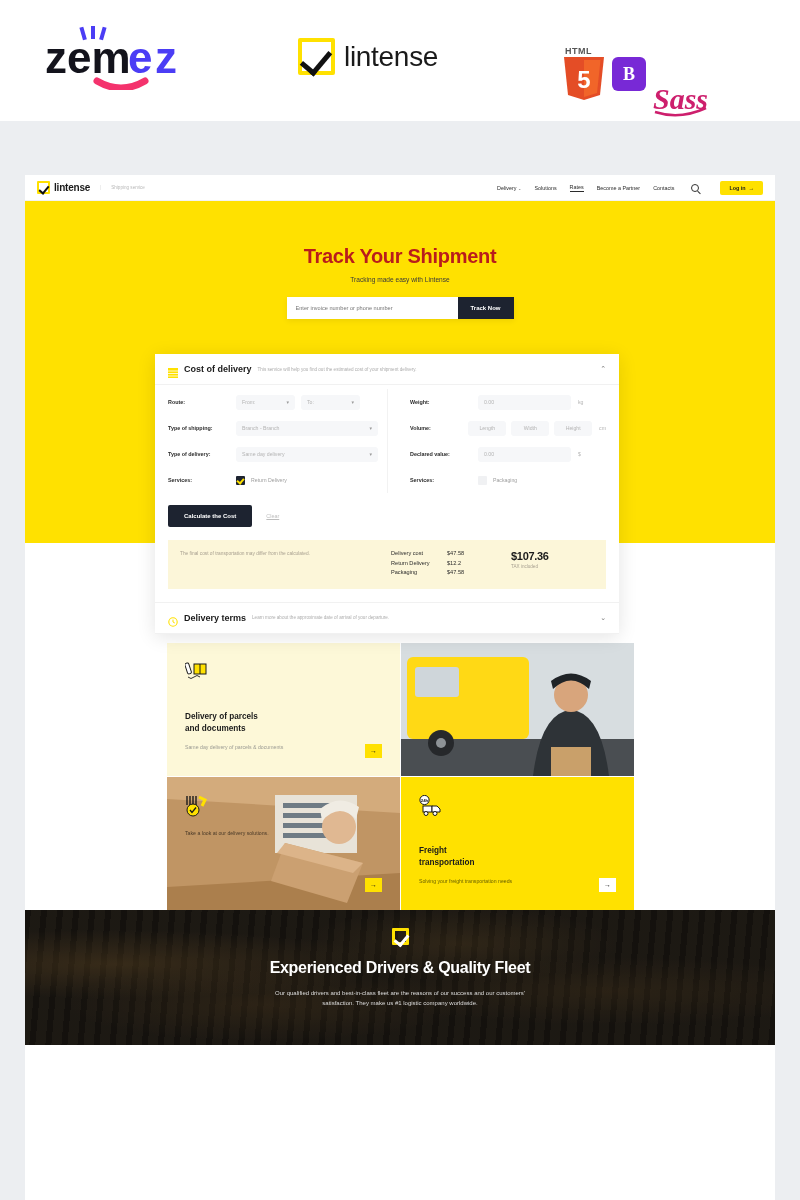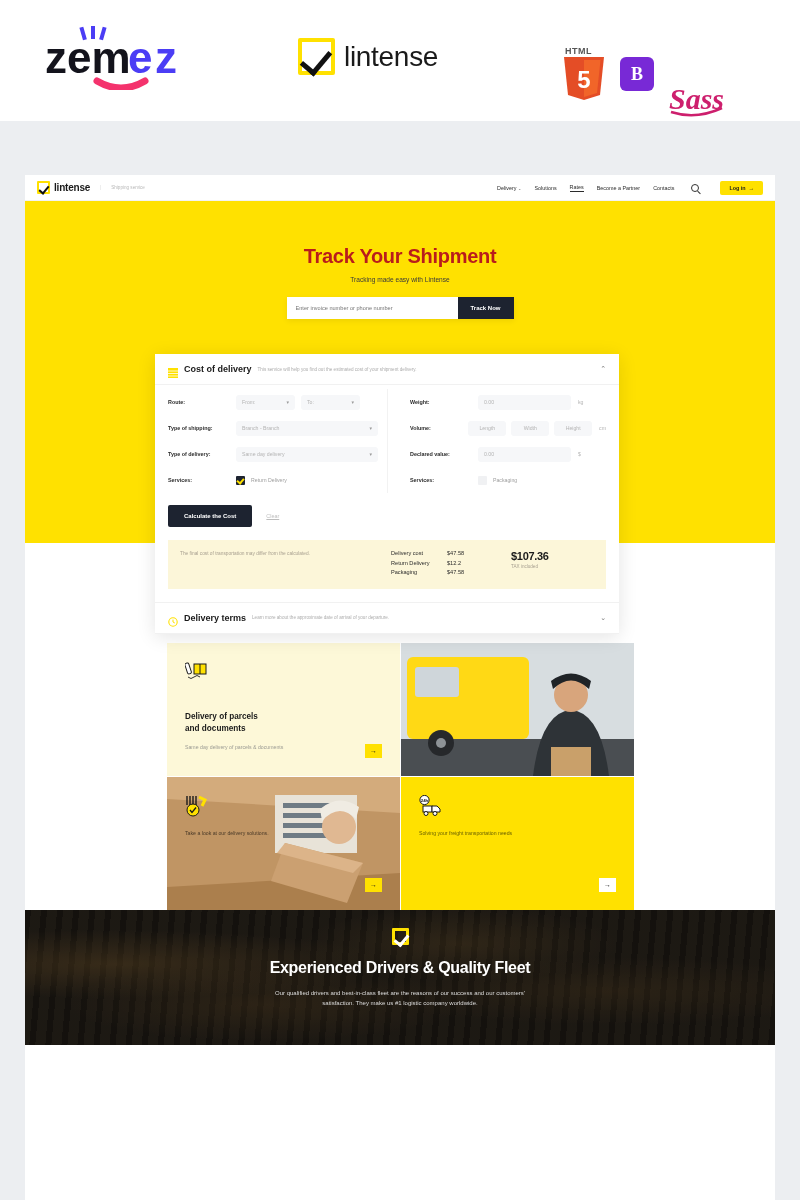--- a/index.html
+++ b/index.html
@@ -20,21 +20,21 @@
   .lintense-top .chk {
     width: 37px; height: 37px; border: 4px solid #ffe100; background: #fff;
     position: relative; border-radius: 2px;
   }
   .lintense-top .chk:after {
     content: ""; position: absolute; left: 5px; top: 3px; width: 13px; height: 24px;
     border: solid #111; border-width: 0 5px 5px 0; transform: rotate(40deg);
   }
   .lintense-top .wordmark { font-size: 28px; color: #1a1a1a; letter-spacing: -0.3px; }
 
-  .tech-logos { position: absolute; left: 562px; top: 28px; display: flex; align-items: center; gap: 14px; }
+  .tech-logos { position: absolute; left: 562px; top: 28px; display: flex; align-items: center; gap: 6px; }
   .html5 { width: 44px; height: 52px; position: relative; }
   .html5 .tag { position: absolute; top: -2px; left: 3px; font-size: 9px; font-weight: bold; color: #555; letter-spacing: .5px; }
   .bs { width: 34px; height: 34px; background: #7829d6; border-radius: 6px; color:#fff; display:flex; align-items:center; justify-content:center; font-size:18px; font-weight:bold; font-family:"Liberation Serif", serif;}
   .sass { width: 58px; height: 44px; margin-top: 48px; }
 
   
   .page-frame {
     position: absolute; left: 0; top: 121px; width: 800px; height: 1079px;
     background: #eceef1;
   }
@@ -486,20 +486,24 @@
           <span class="picon">
             <svg viewBox="0 0 24 22" width="24" height="22">
               <circle cx="5.5" cy="5" r="4.6" fill="#fff" stroke="#1a1a1a" stroke-width="1"></circle>
               <text x="5.5" y="7" text-anchor="middle" font-family="Liberation Sans, sans-serif" font-size="4.4" font-weight="bold" fill="#1a1a1a">24h</text>
               <rect x="4" y="11" width="9" height="6" fill="#fff" stroke="#1a1a1a" stroke-width="1"></rect>
               <path d="M13 11 l5 0 l3 3 l0 3 l-8 0 Z" fill="#fff" stroke="#1a1a1a" stroke-width="1"></path>
               <circle cx="7" cy="18.5" r="2" fill="#fff" stroke="#1a1a1a" stroke-width="1"></circle>
               <circle cx="16" cy="18.5" r="2" fill="#fff" stroke="#1a1a1a" stroke-width="1"></circle>
             </svg>
           </span>
+          <div class="ptitle">
+            <span>Freight</span><br>
+            <span>transportation</span>
+          </div>
           <div class="pdesc">Solving your freight transportation needs</div>
           <div class="arrow-btn">→</div>
         </div>
       </div>
     </div>
 
     <div class="fleet">
       <div class="tex"></div>
       <div class="ov"></div>
       <div class="inner">

